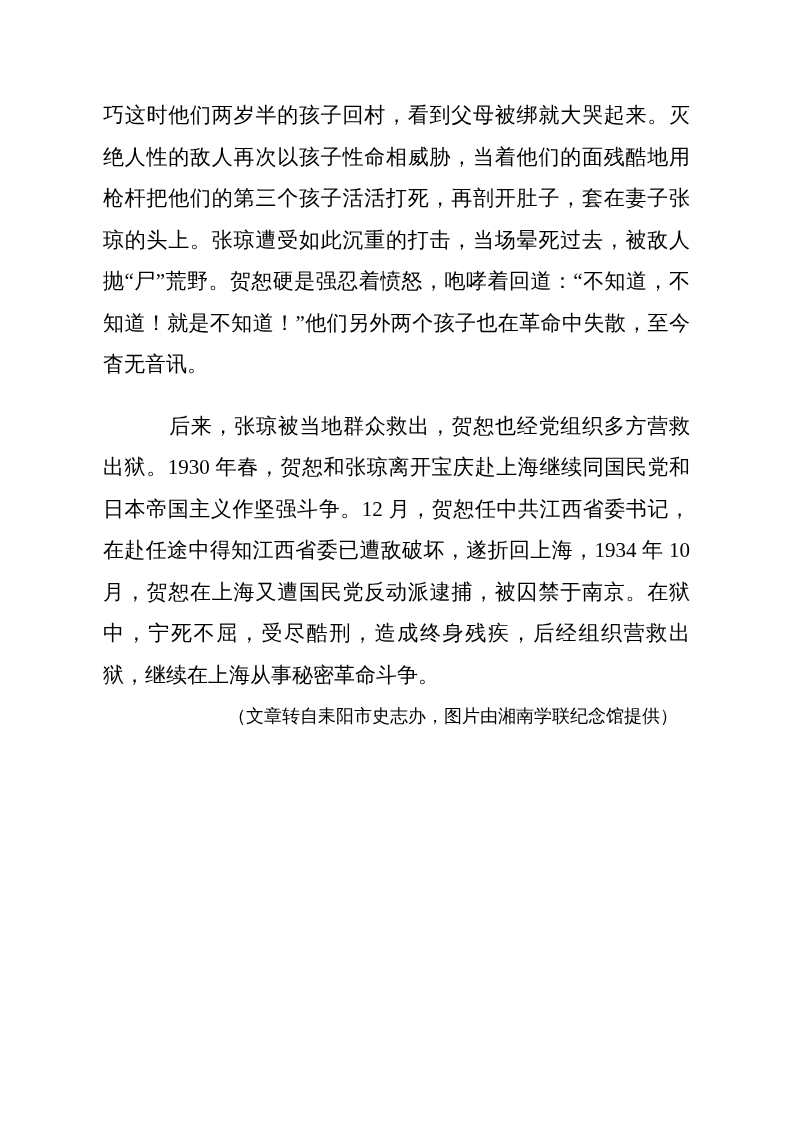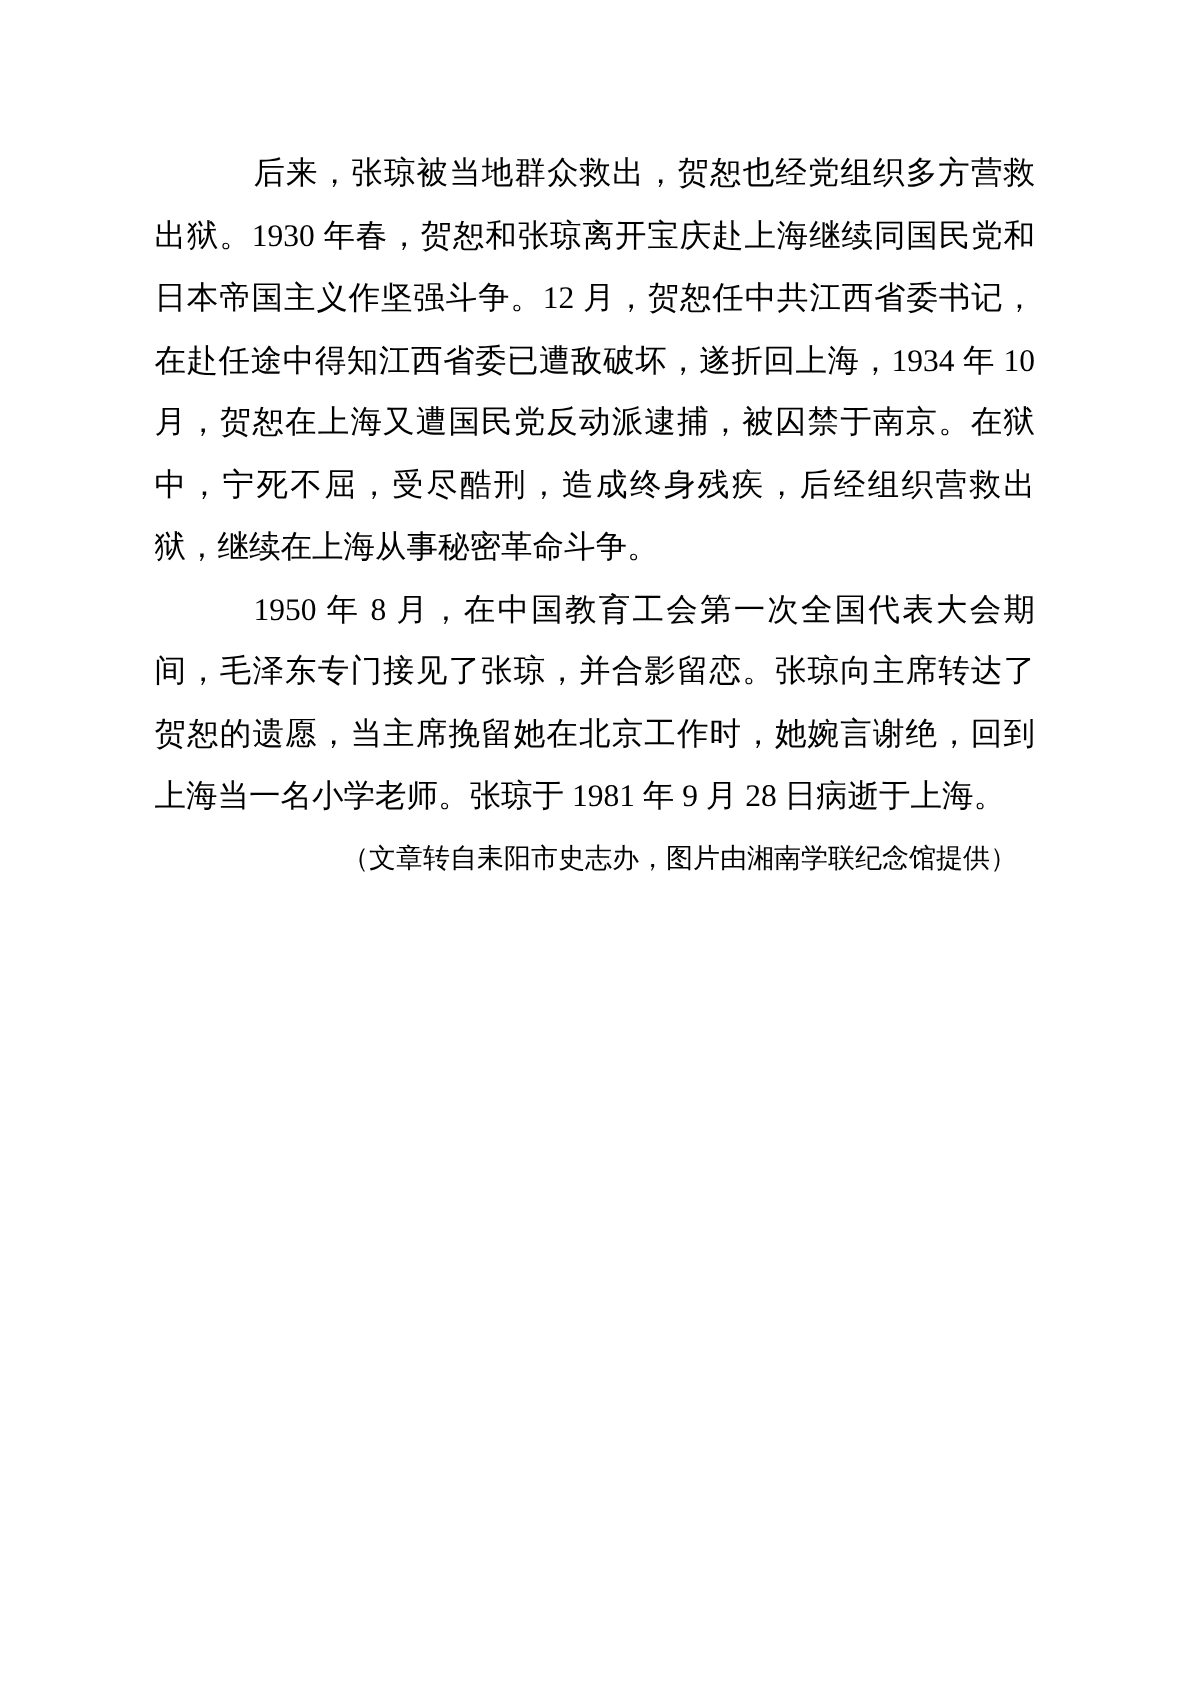--- a/index.html
+++ b/index.html
@@ -24,33 +24,34 @@
     font-family: "Liberation Serif", "DejaVu Serif", serif;
     font-size: 21px;
     line-height: 41.5px;
     color: #000000;
     text-align: justify;
     text-justify: inter-character;
     letter-spacing: 0;
   }
   .para.indent {
     text-indent: 66px;
+    margin-top: 20px;
   }
   .attribution {
     margin: 0;
     font-family: "Liberation Serif", "DejaVu Serif", serif;
     font-size: 18px;
     line-height: 41.5px;
     color: #000000;
     text-align: right;
     padding-right: 12px;
   }
 </style>
 </head>
 <body>
 
 <div class="page">
   <div class="content">
+    <p class="para">巧这时他们两岁半的孩子回村，看到父母被绑就大哭起来。灭绝人性的敌人再次以孩子性命相威胁，当着他们的面残酷地用枪杆把他们的第三个孩子活活打死，再剖开肚子，套在妻子张琼的头上。张琼遭受如此沉重的打击，当场晕死过去，被敌人抛“尸”荒野。贺恕硬是强忍着愤怒，咆哮着回道：“不知道，不知道！就是不知道！”他们另外两个孩子也在革命中失散，至今杳无音讯。</p>
     <p class="para indent">后来，张琼被当地群众救出，贺恕也经党组织多方营救出狱。1930 年春，贺恕和张琼离开宝庆赴上海继续同国民党和日本帝国主义作坚强斗争。12 月，贺恕任中共江西省委书记，在赴任途中得知江西省委已遭敌破坏，遂折回上海，1934 年 10 月，贺恕在上海又遭国民党反动派逮捕，被囚禁于南京。在狱中，宁死不屈，受尽酷刑，造成终身残疾，后经组织营救出狱，继续在上海从事秘密革命斗争。</p>
-    <p class="para indent">1950 年 8 月，在中国教育工会第一次全国代表大会期间，毛泽东专门接见了张琼，并合影留恋。张琼向主席转达了贺恕的遗愿，当主席挽留她在北京工作时，她婉言谢绝，回到上海当一名小学老师。张琼于 1981 年 9 月 28 日病逝于上海。</p>
     <p class="attribution">（文章转自耒阳市史志办，图片由湘南学联纪念馆提供）</p>
   </div>
 </div>
 
 </body></html>

